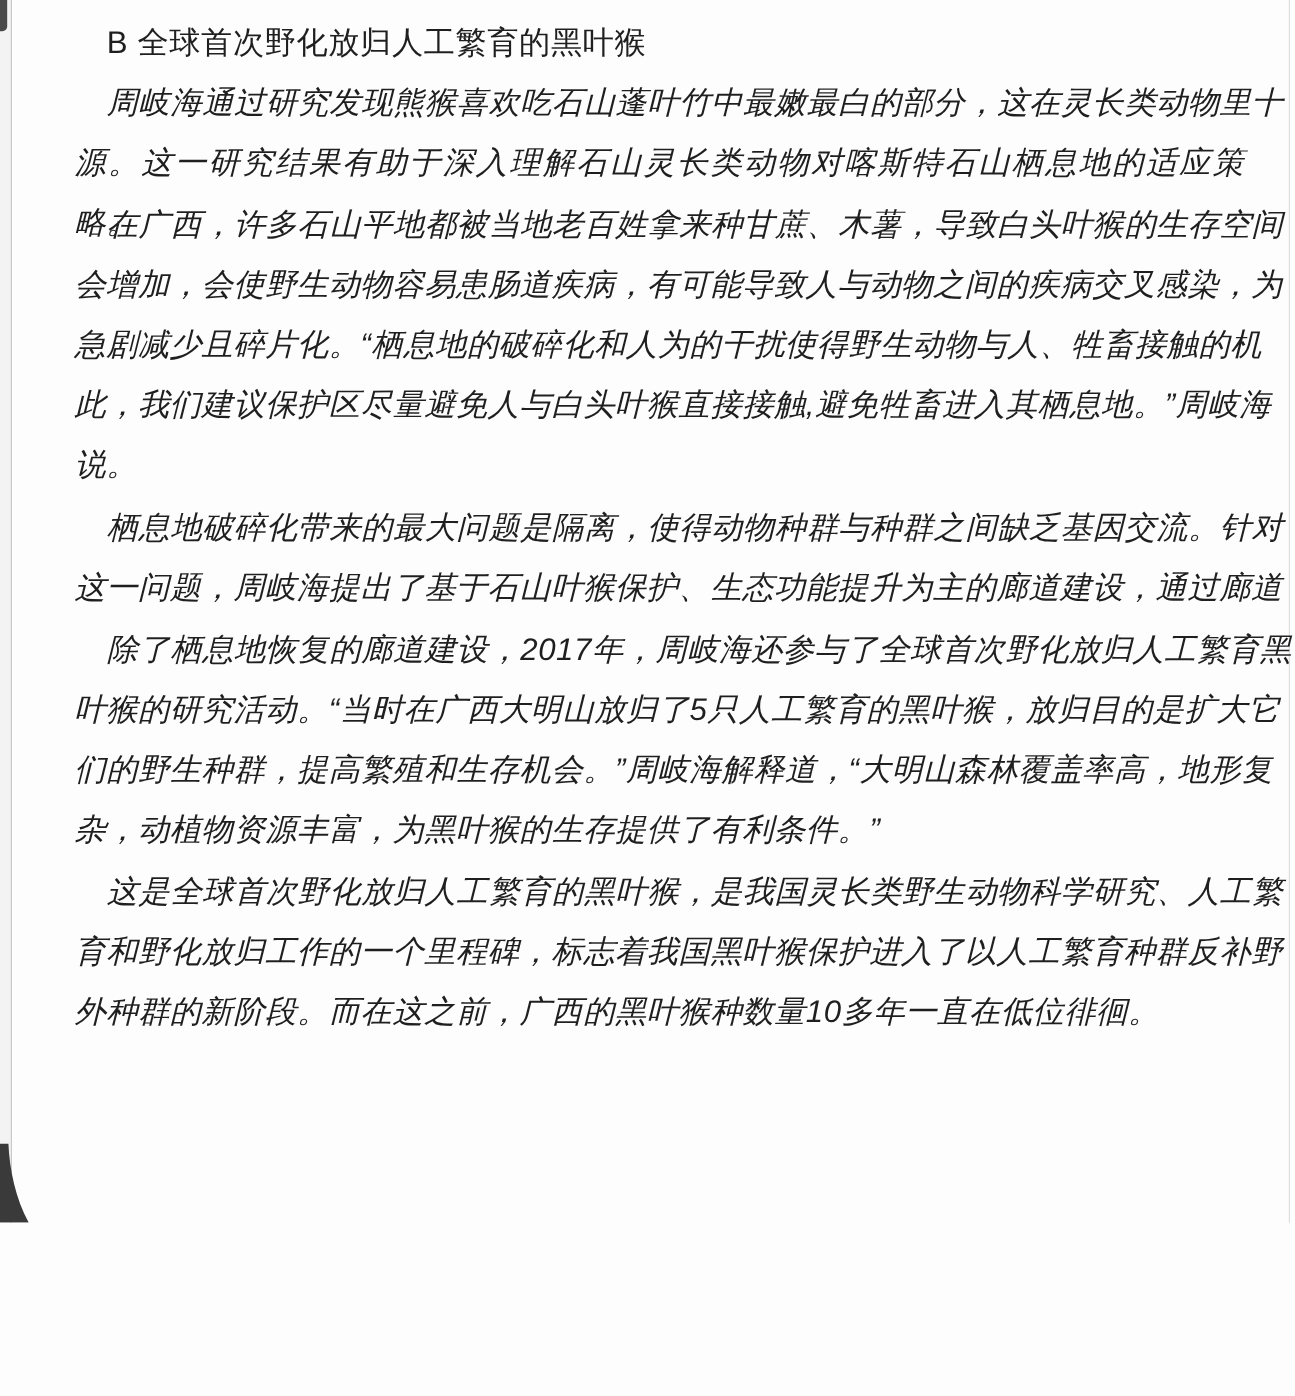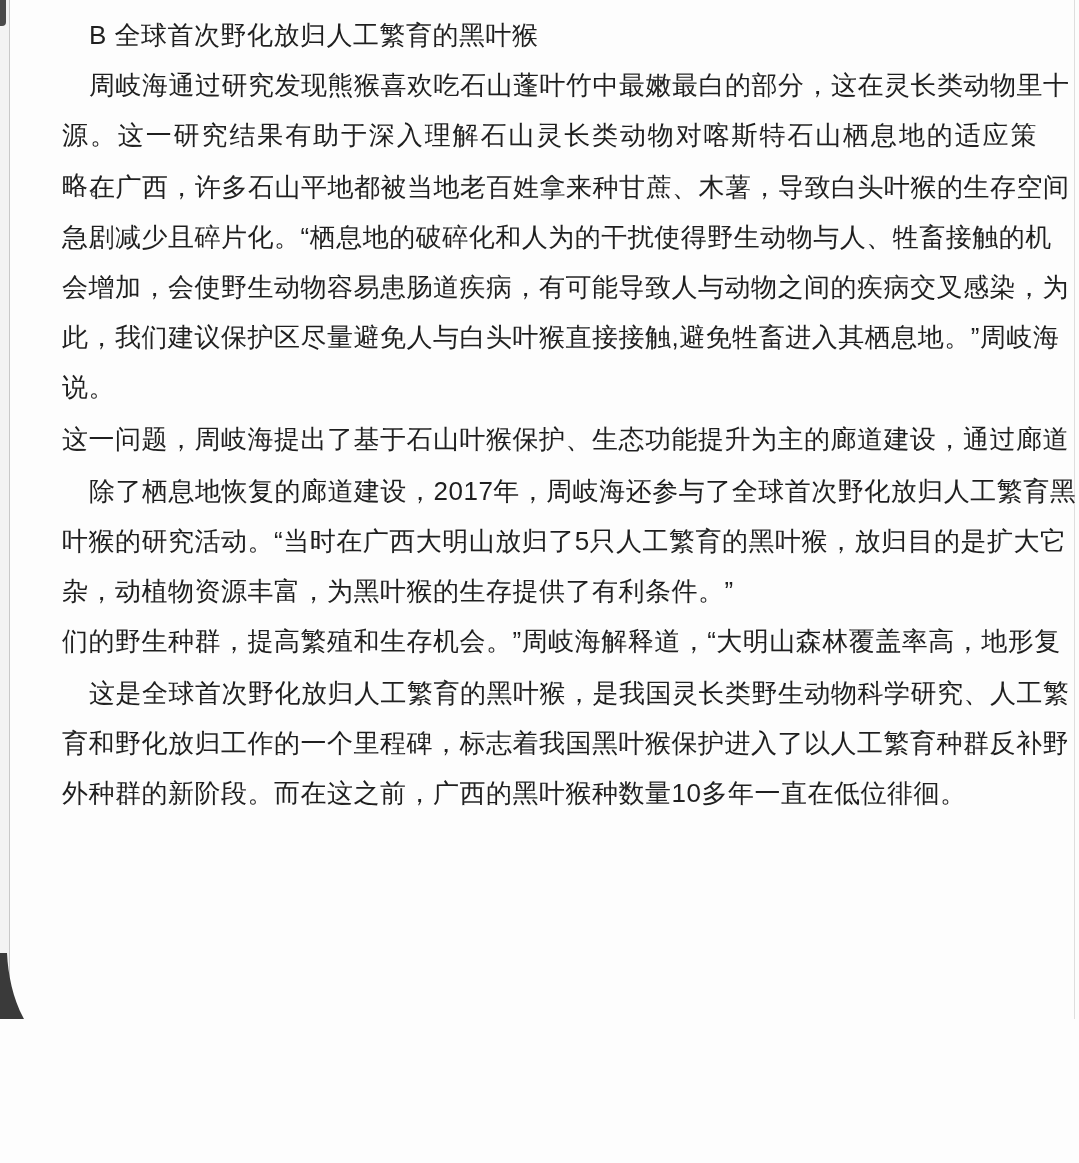--- a/index.html
+++ b/index.html
@@ -50,20 +50,21 @@
     color:var(--text);
     font-size:26px;
     letter-spacing:0.5px;
   }
   .line{
     height:50px;
     line-height:50px;
     text-align:justify;
     text-align-last:justify;
     white-space:nowrap;
+    font-style:italic;
   }
   .line.last{
     text-align-last:left;
     white-space:normal;
   }
   .line.first{
     text-indent:27px;
   }
   .heading{
     height:50px;
@@ -87,33 +88,34 @@
 
   <div class="article">
     <div class="heading">B 全球首次野化放归人工繁育的黑叶猴</div>
     <div class="body">
         <div class="para">
           <div class="line first">周岐海通过研究发现熊猴喜欢吃石山蓬叶竹中最嫩最白的部分，这在灵长类动物里十</div>
           <div class="line last">源。这一研究结果有助于深入理解石山灵长类动物对喀斯特石山栖息地的适应策略。</div>
         </div>
         <div class="para">
           <div class="line first">在广西，许多石山平地都被当地老百姓拿来种甘蔗、木薯，导致白头叶猴的生存空间</div>
+          <div class="line">会增加，会使野生动物容易患肠道疾病，有可能导致人与动物之间的疾病交叉感染，为</div>
           <div class="line">急剧减少且碎片化。“栖息地的破碎化和人为的干扰使得野生动物与人、牲畜接触的机</div>
-          <div class="line">会增加，会使野生动物容易患肠道疾病，有可能导致人与动物之间的疾病交叉感染，为</div>
           <div class="line">此，我们建议保护区尽量避免人与白头叶猴直接接触,避免牲畜进入其栖息地。”周岐海</div>
           <div class="line last">说。</div>
         </div>
         <div class="para">
+          <div class="line first">栖息地破碎化带来的最大问题是隔离，使得动物种群与种群之间缺乏基因交流。针对</div>
           <div class="line">这一问题，周岐海提出了基于石山叶猴保护、生态功能提升为主的廊道建设，通过廊道</div>
         </div>
         <div class="para">
           <div class="line first">除了栖息地恢复的廊道建设，2017年，周岐海还参与了全球首次野化放归人工繁育黑</div>
           <div class="line">叶猴的研究活动。“当时在广西大明山放归了5只人工繁育的黑叶猴，放归目的是扩大它</div>
+          <div class="line">们的野生种群，提高繁殖和生存机会。”周岐海解释道，“大明山森林覆盖率高，地形复</div>
           <div class="line last">杂，动植物资源丰富，为黑叶猴的生存提供了有利条件。”</div>
-          <div class="line">们的野生种群，提高繁殖和生存机会。”周岐海解释道，“大明山森林覆盖率高，地形复</div>
         </div>
         <div class="para">
           <div class="line first">这是全球首次野化放归人工繁育的黑叶猴，是我国灵长类野生动物科学研究、人工繁</div>
           <div class="line">育和野化放归工作的一个里程碑，标志着我国黑叶猴保护进入了以人工繁育种群反补野</div>
           <div class="line last">外种群的新阶段。而在这之前，广西的黑叶猴种数量10多年一直在低位徘徊。</div>
         </div>
       </div>
   </div>
 </div>
 

